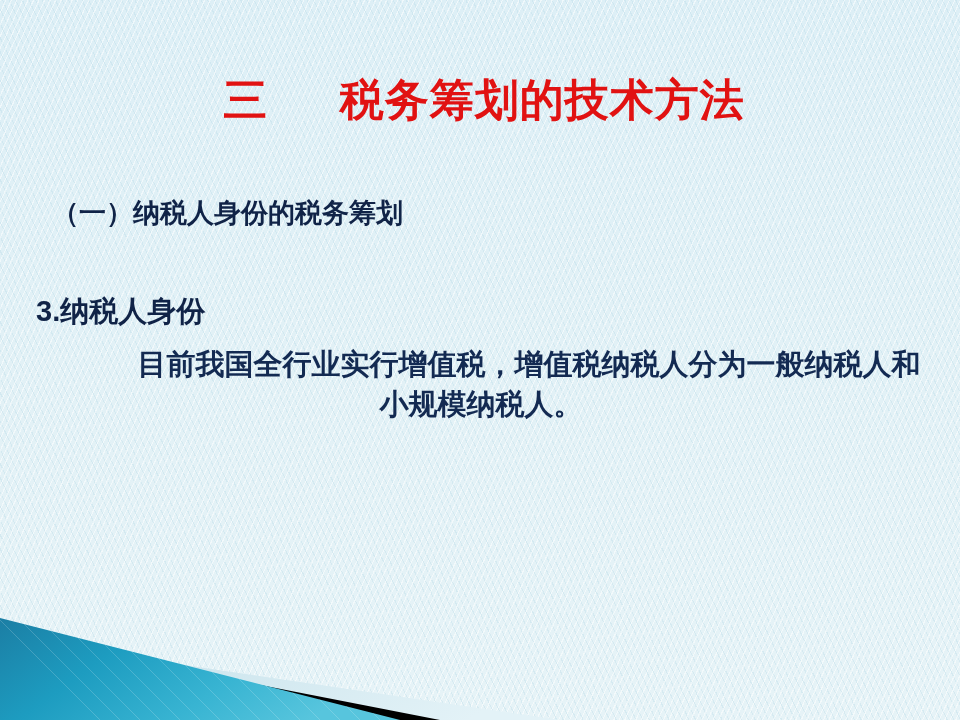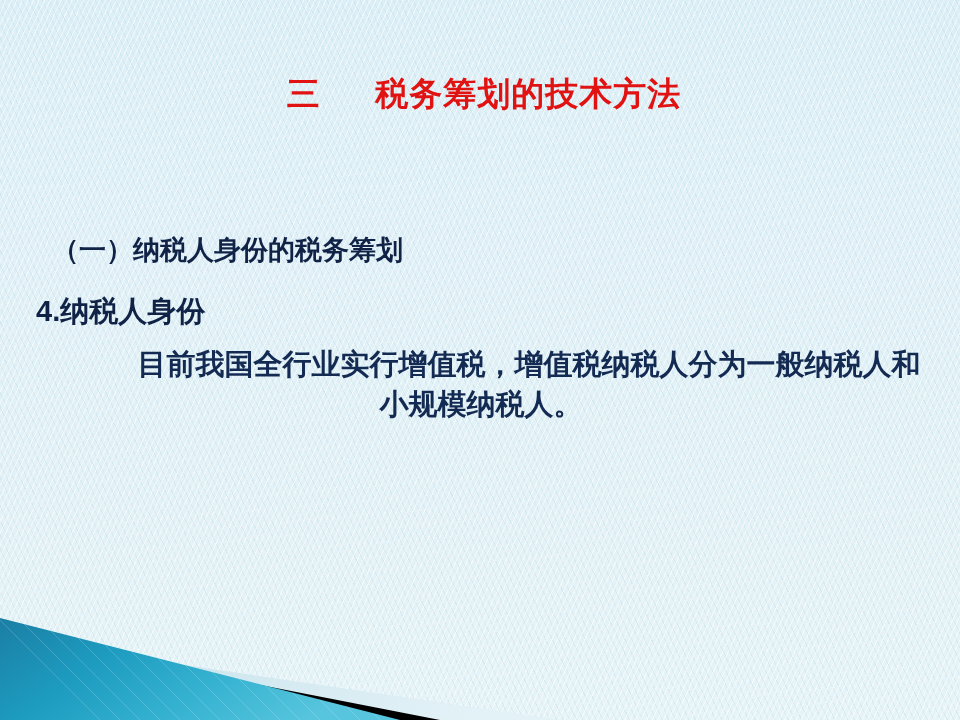--- a/index.html
+++ b/index.html
@@ -36,39 +36,38 @@
   }
 
   
   .title {
     position: absolute;
     left: 0;
     right: 0;
     top: 76px;
     text-align: center;
     color: #e11212;
-    font-size: 33px;
+    font-size: 44px;
     font-weight: bold;
     letter-spacing: 1px;
     line-height: 1.1;
     white-space: pre;
     margin-left: 8px;
   }
 
   
   .subsection {
     position: absolute;
     left: 52px;
     top: 197px;
     color: #102347;
     font-size: 27px;
     font-weight: bold;
     line-height: 1.25;
     white-space: pre;
-    margin-top: 37px;
   }
   .item-heading {
     position: absolute;
     left: 36px;
     top: 294px;
     color: #102347;
     font-size: 29px;
     font-weight: bold;
     line-height: 1.2;
     white-space: pre;
@@ -102,21 +101,21 @@
 <body>
 
 <div class="slide">
 
   <div class="slide-bg-texture"></div>
 
   <div class="title">三　  税务筹划的技术方法</div>
 
   <div class="subsection">（一）纳税人身份的税务筹划</div>
 
-  <div class="item-heading">4.纳税人身份</div>
+  <div class="item-heading">3.纳税人身份</div>
 
   <div class="paragraph">目前我国全行业实行增值税，增值税纳税人分为一般纳税人和小规模纳税人。</div>
 
   <div class="deco">
     <svg width="700" height="130" viewBox="0 0 700 130" xmlns="http://www.w3.org/2000/svg">
       <defs>
         <linearGradient id="blueGrad" x1="0" y1="0" x2="1" y2="0.35">
           <stop offset="0%" stop-color="#1b7ea4"></stop>
           <stop offset="35%" stop-color="#1d9cc0"></stop>
           <stop offset="70%" stop-color="#38b4d2"></stop>

